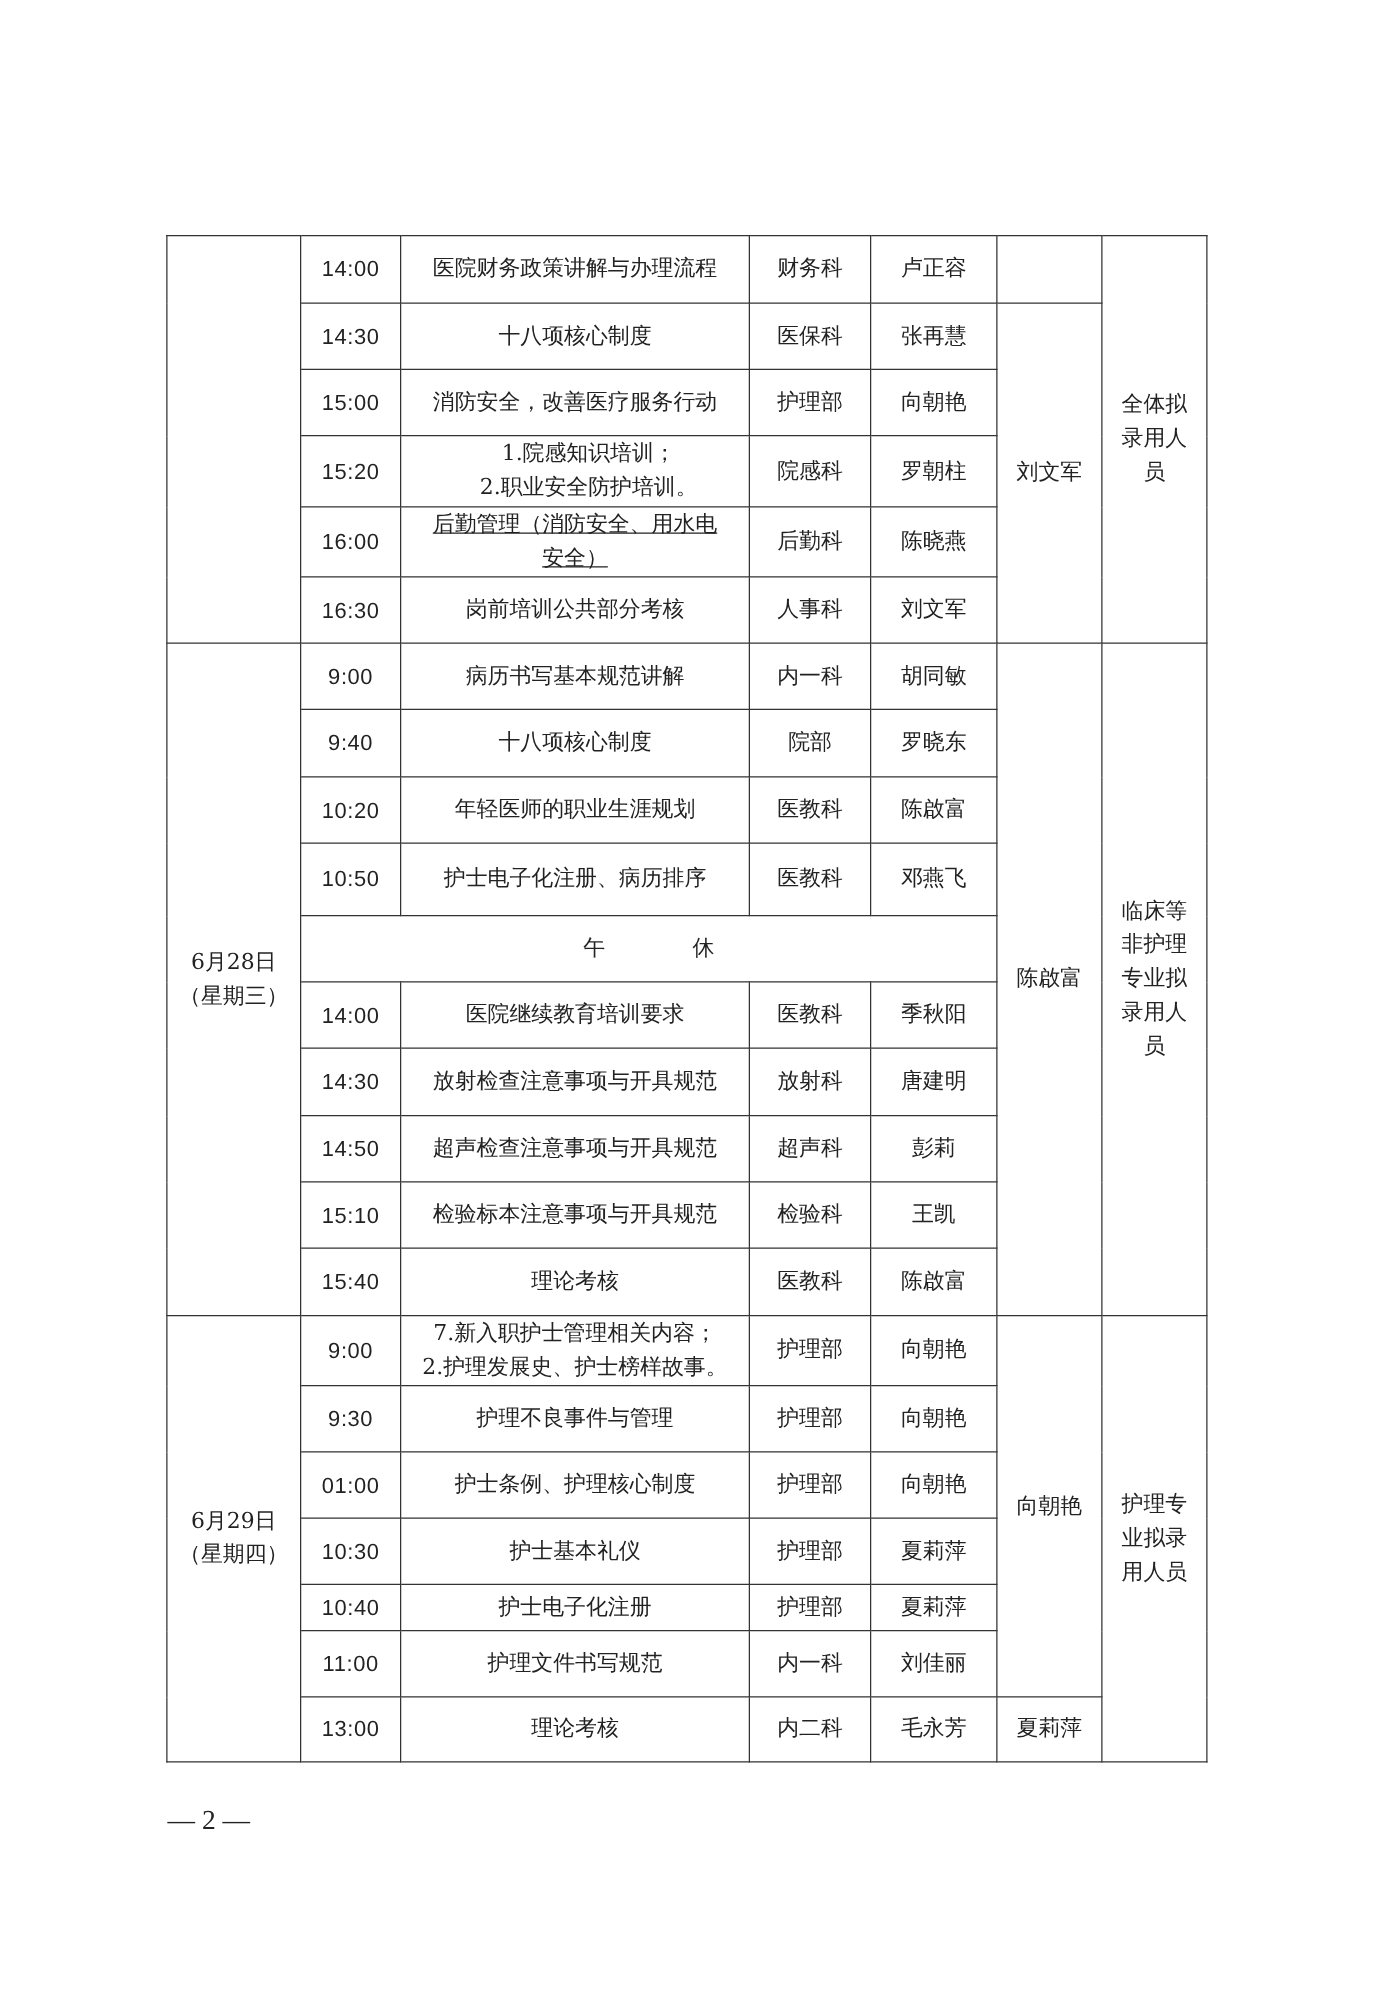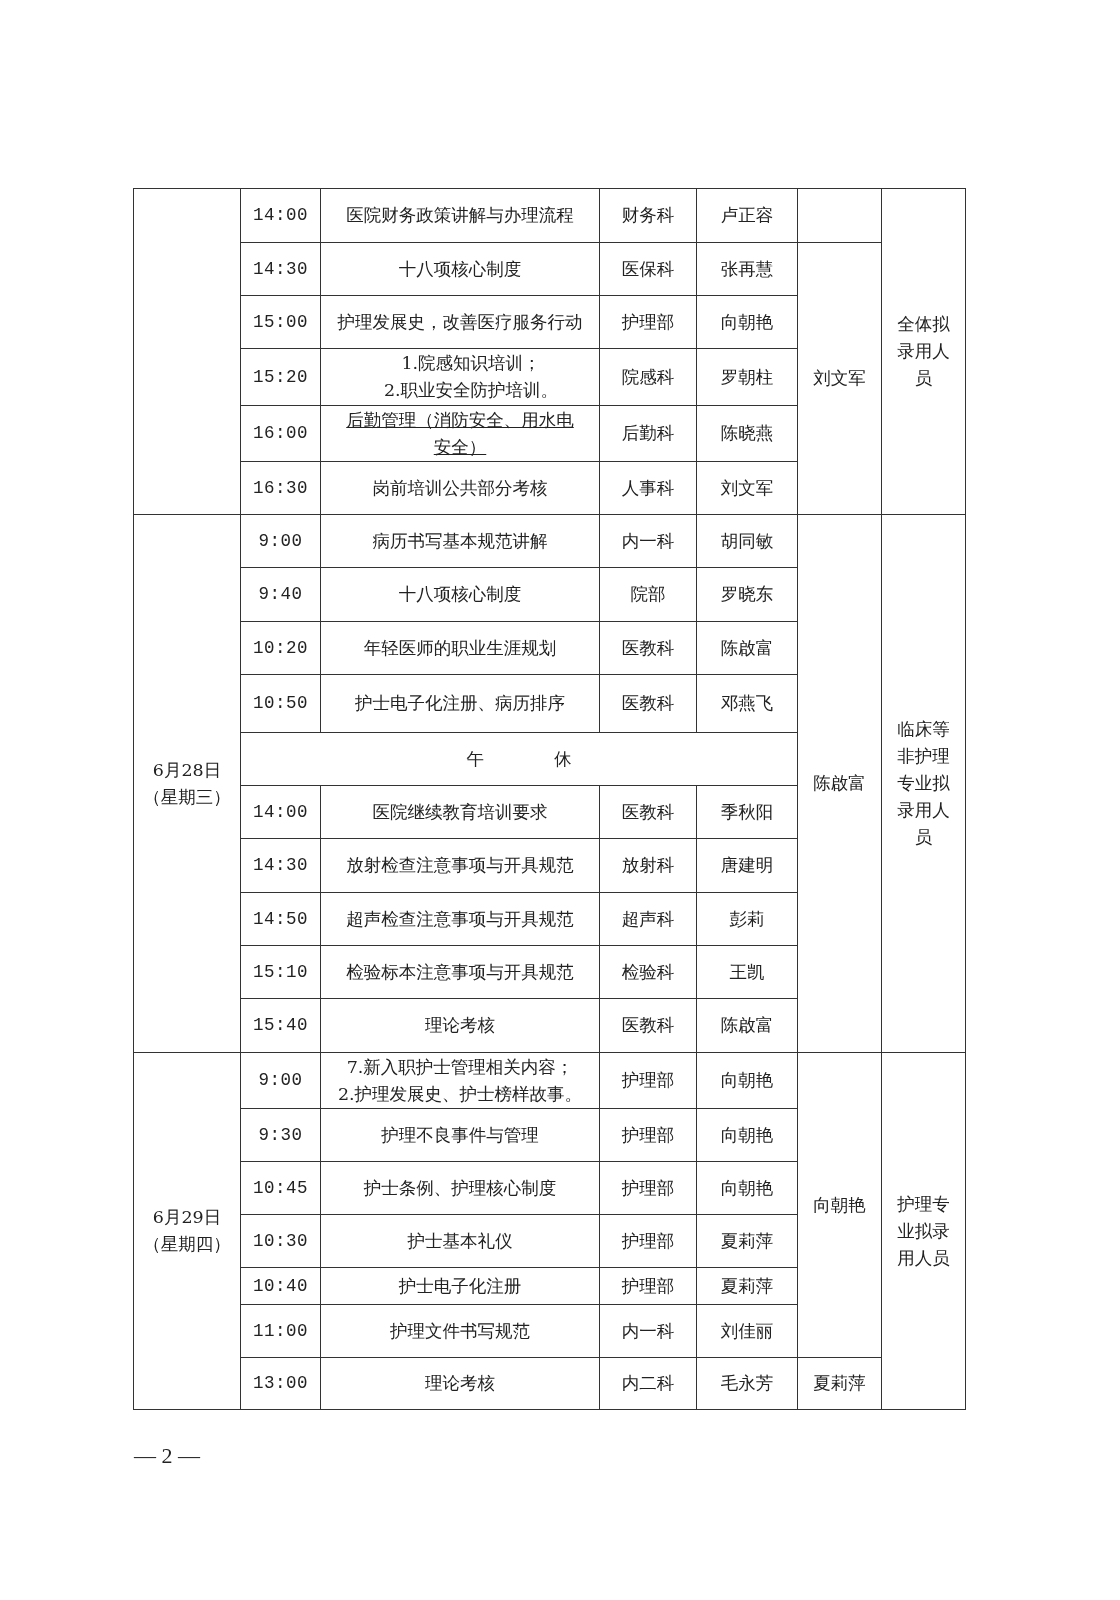--- a/index.html
+++ b/index.html
@@ -2,21 +2,21 @@
 <html><head>
 <meta charset="utf-8">
 <style>
   html, body { margin:0; padding:0; background:#ffffff; }
   body { width:1120px; height:1600px; position:relative; overflow:hidden;
          font-family:"DejaVu Serif","Liberation Serif",serif; color:#222; }
   table.sched { position:absolute; left:133px; top:188px; border-collapse:collapse;
                 table-layout:fixed; width:832px; }
   table.sched td { border:1.3px solid #333; text-align:center; vertical-align:middle;
                    font-size:17.5px; line-height:27px; padding:0 4px; }
-  td.time { font-family:Liberation Mono, monospace; font-size:18px; letter-spacing:0.5px; }
+  td.time { font-family:Liberation Sans, sans-serif; font-size:18px; letter-spacing:0.5px; }
   td.topic-list { text-align:left; padding-left:10px; line-height:25px; font-size:16.5px; }
   td.wrap { line-height:26px;text-decoration:underline; }
   td.lunch { letter-spacing:0; }
   td.lunch span.gap { display:inline-block; width:70px; }
   .page-num { position:absolute; left:134px; top:1443px; font-size:22px;
               font-family:"Liberation Serif","DejaVu Serif",serif; }
 </style>
 </head>
 <body>
 
@@ -47,21 +47,21 @@
   </tr>
   <tr style="height:53px">
     <td class="time">14:30</td>
     <td>十八项核心制度</td>
     <td>医保科</td>
     <td>张再慧</td>
     <td rowspan="5">刘文军</td>
   </tr>
   <tr style="height:53px">
     <td class="time">15:00</td>
-    <td>护理发展史，改善医疗服务行动</td>
+    <td>消防安全，改善医疗服务行动</td>
     <td>护理部</td>
     <td>向朝艳</td>
   </tr>
   <tr style="height:57px">
     <td class="time">15:20</td>
     <td class="topic-list" style="padding-left:26px">
       <span>1.院感知识培训；</span><br>
       <span>2.职业安全防护培训。</span>
     </td>
     <td>院感科</td>
@@ -174,21 +174,21 @@
       <span>用人员</span>
     </td>
   </tr>
   <tr style="height:53px">
     <td class="time">9:30</td>
     <td>护理不良事件与管理</td>
     <td>护理部</td>
     <td>向朝艳</td>
   </tr>
   <tr style="height:53px">
-    <td class="time">10:45</td>
+    <td class="time">01:00</td>
     <td>护士条例、护理核心制度</td>
     <td>护理部</td>
     <td>向朝艳</td>
   </tr>
   <tr style="height:53px">
     <td class="time">10:30</td>
     <td>护士基本礼仪</td>
     <td>护理部</td>
     <td>夏莉萍</td>
   </tr>

